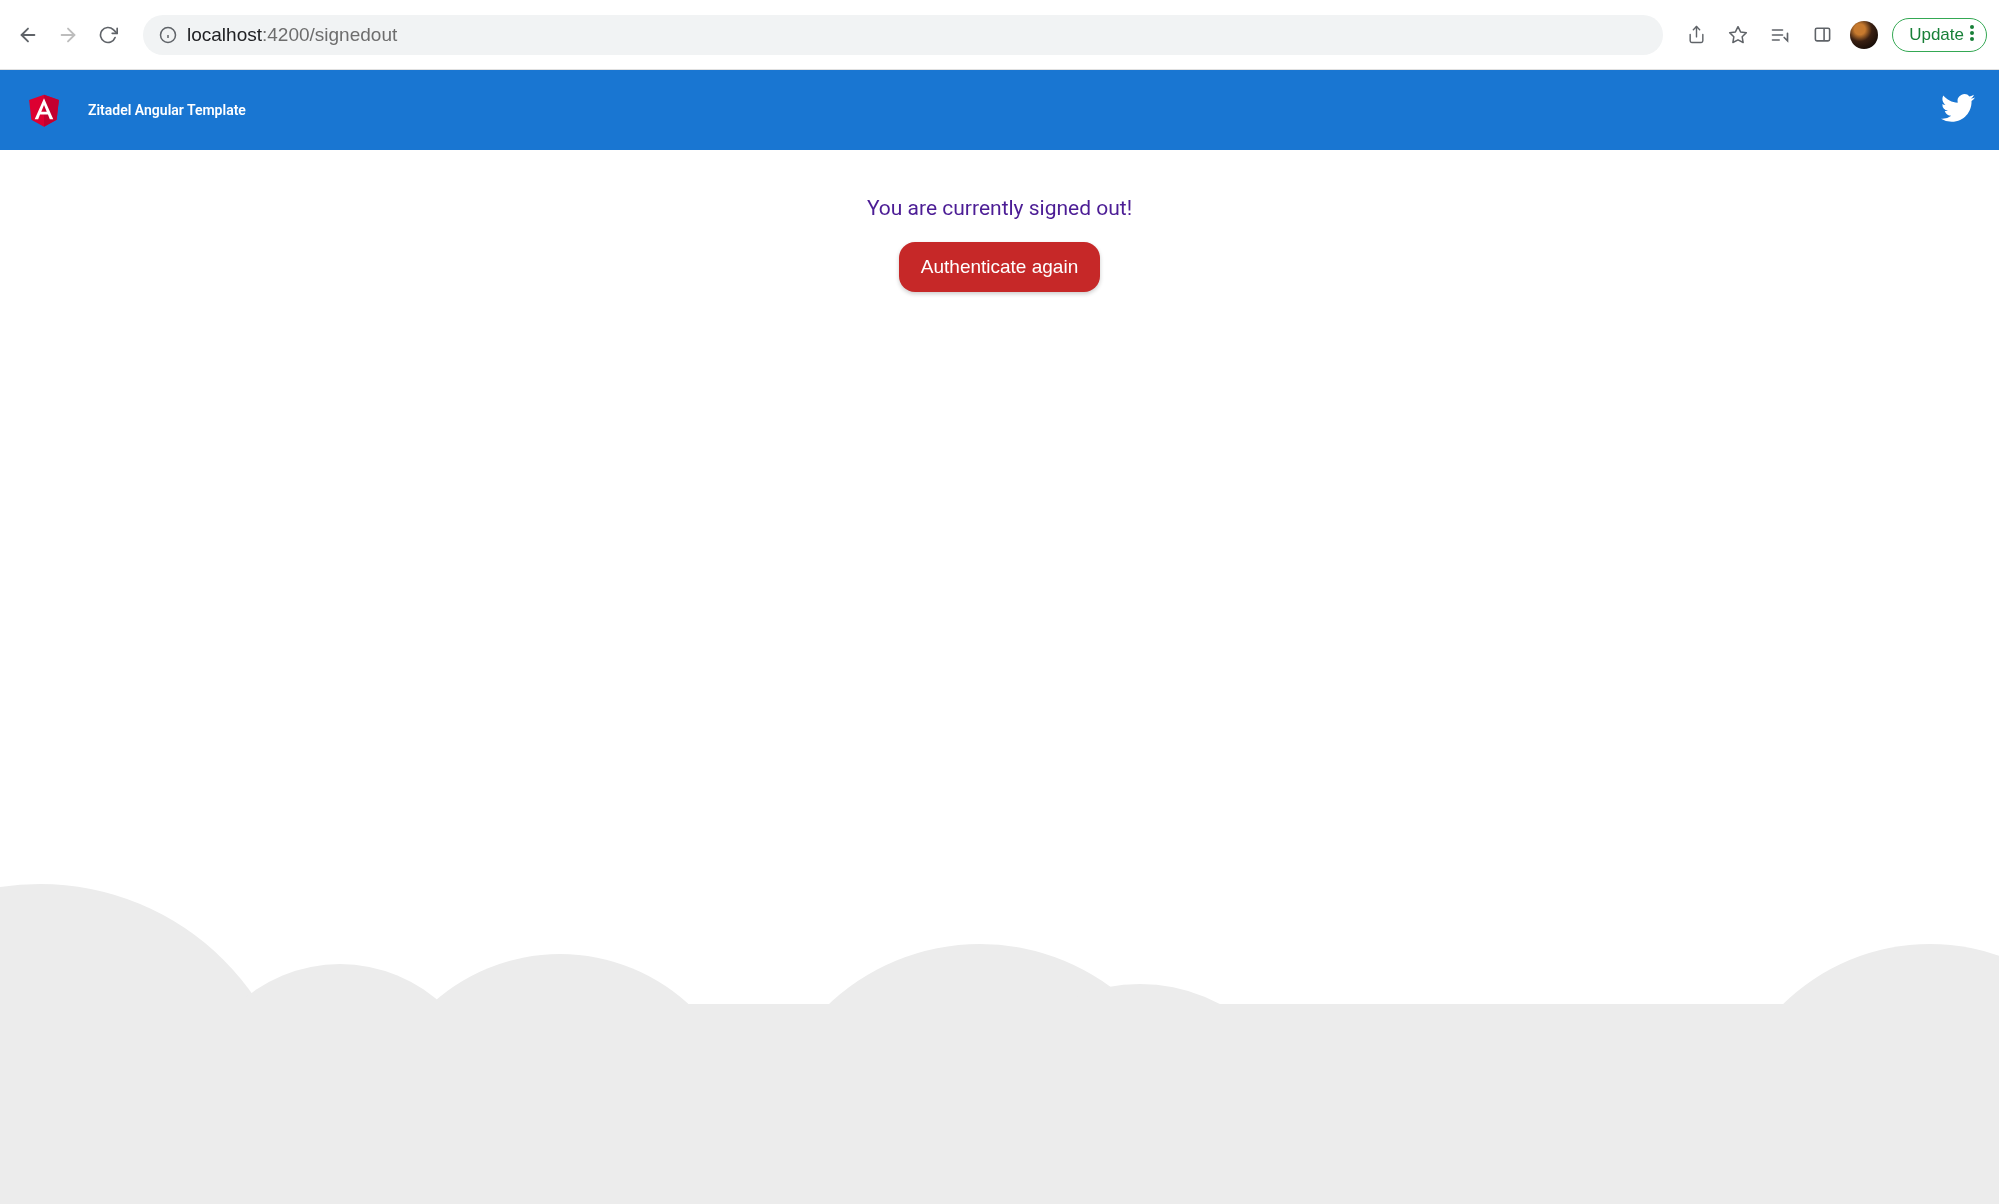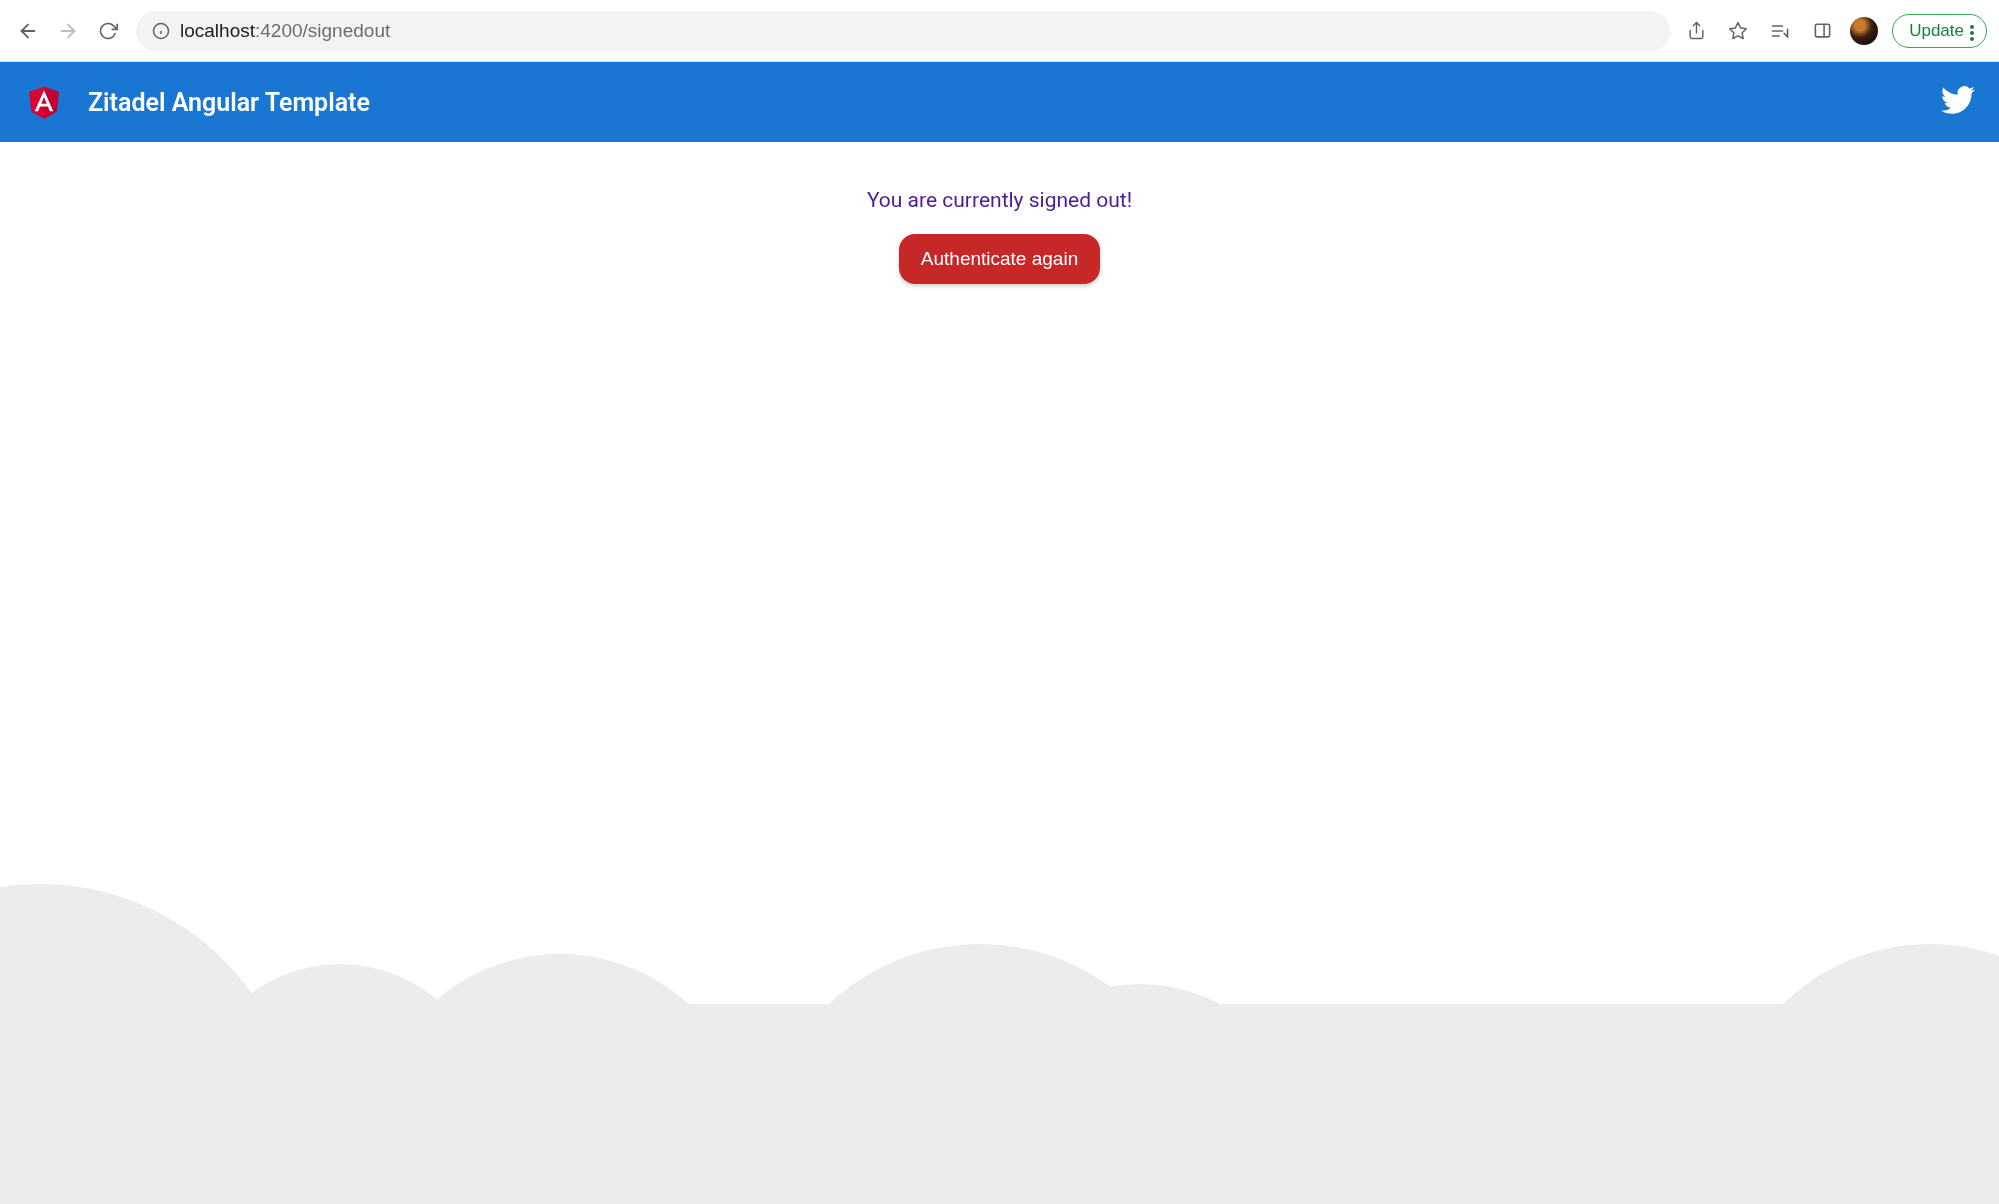--- a/index.html
+++ b/index.html
@@ -11,27 +11,27 @@
       font-family: -apple-system, BlinkMacSystemFont, "Segoe UI", Roboto, Helvetica, Arial, sans-serif;
       width: 1999px;
       height: 1204px;
       overflow: hidden;
       position: relative;
       background: #ffffff;
     }
 
     
     .browser-chrome {
-      height: 62px;
+      height: 70px;
       background: #ffffff;
       border-bottom: 1px solid #e0e0e0;
       display: flex;
       align-items: center;
       padding: 0 12px;
-      gap: 4px;
+      gap: 11px;
     }
     .nav-buttons {
       display: flex;
       align-items: center;
       gap: 8px;
     }
     .nav-btn {
       width: 32px;
       height: 32px;
       display: flex;
@@ -87,21 +87,21 @@
       height: 28px;
     }
     .avatar {
       width: 28px;
       height: 28px;
       border-radius: 50%;
       background: radial-gradient(circle at 35% 30%, #c77a2e 0 20%, #3a2012 45%, #000 100%);
     }
     .update-btn {
       display: flex;
-      align-items: flex-end;
+      align-items: flex-start;
       gap: 6px;
       border: 1.5px solid #34a853;
       color: #188038;
       background: #ffffff;
       border-radius: 20px;
       padding: 6px 12px 6px 16px;
       font-size: 17px;
       cursor: pointer;
     }
 
@@ -118,21 +118,21 @@
     .app-header-left {
       display: flex;
       align-items: center;
       gap: 24px;
     }
     .angular-logo {
       width: 40px;
       height: 42px;
     }
     .app-title {
-      font-size: 25px;
+      font-size: 14px;
       font-weight: 600;
       color: #ffffff;
     }
     .twitter-icon {
       color: #ffffff;
     }
 
     
     .main-content {
       text-align: center;

